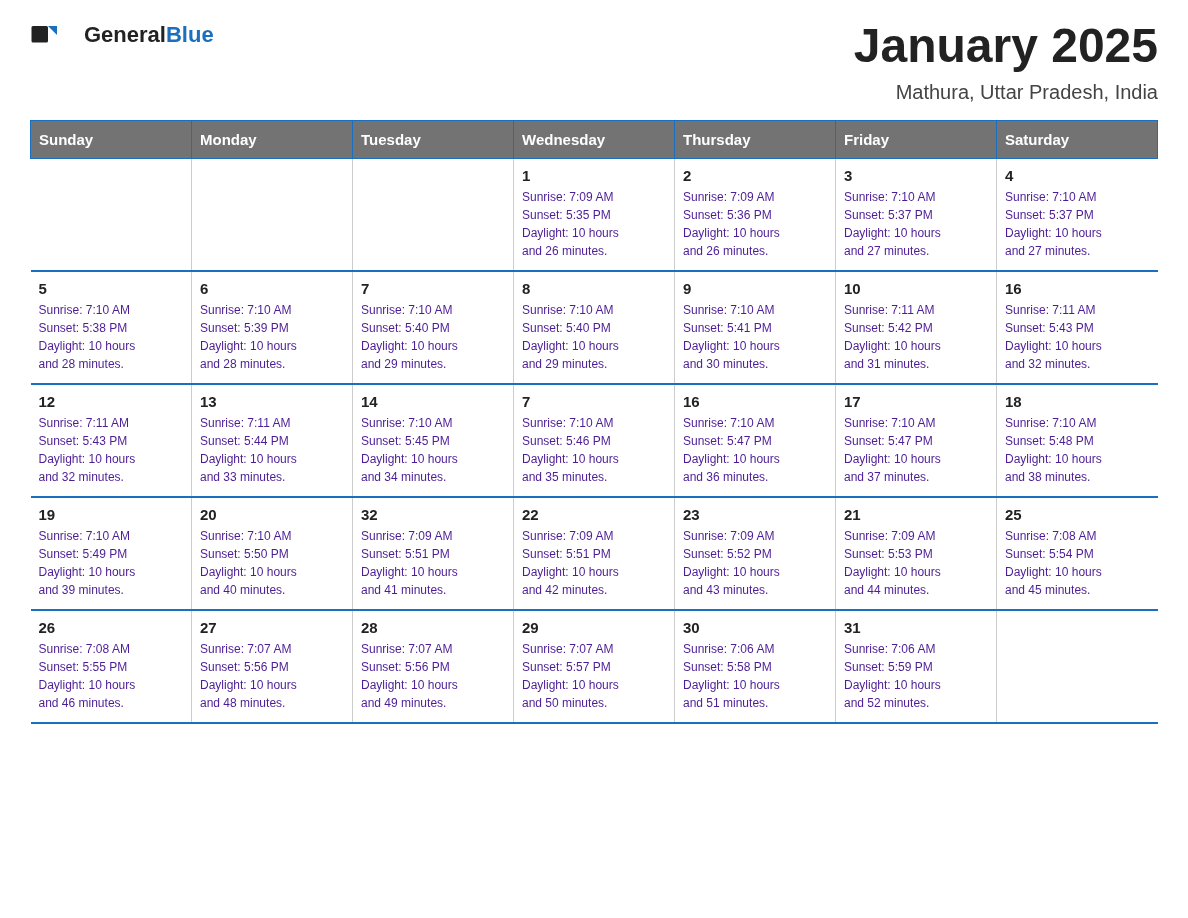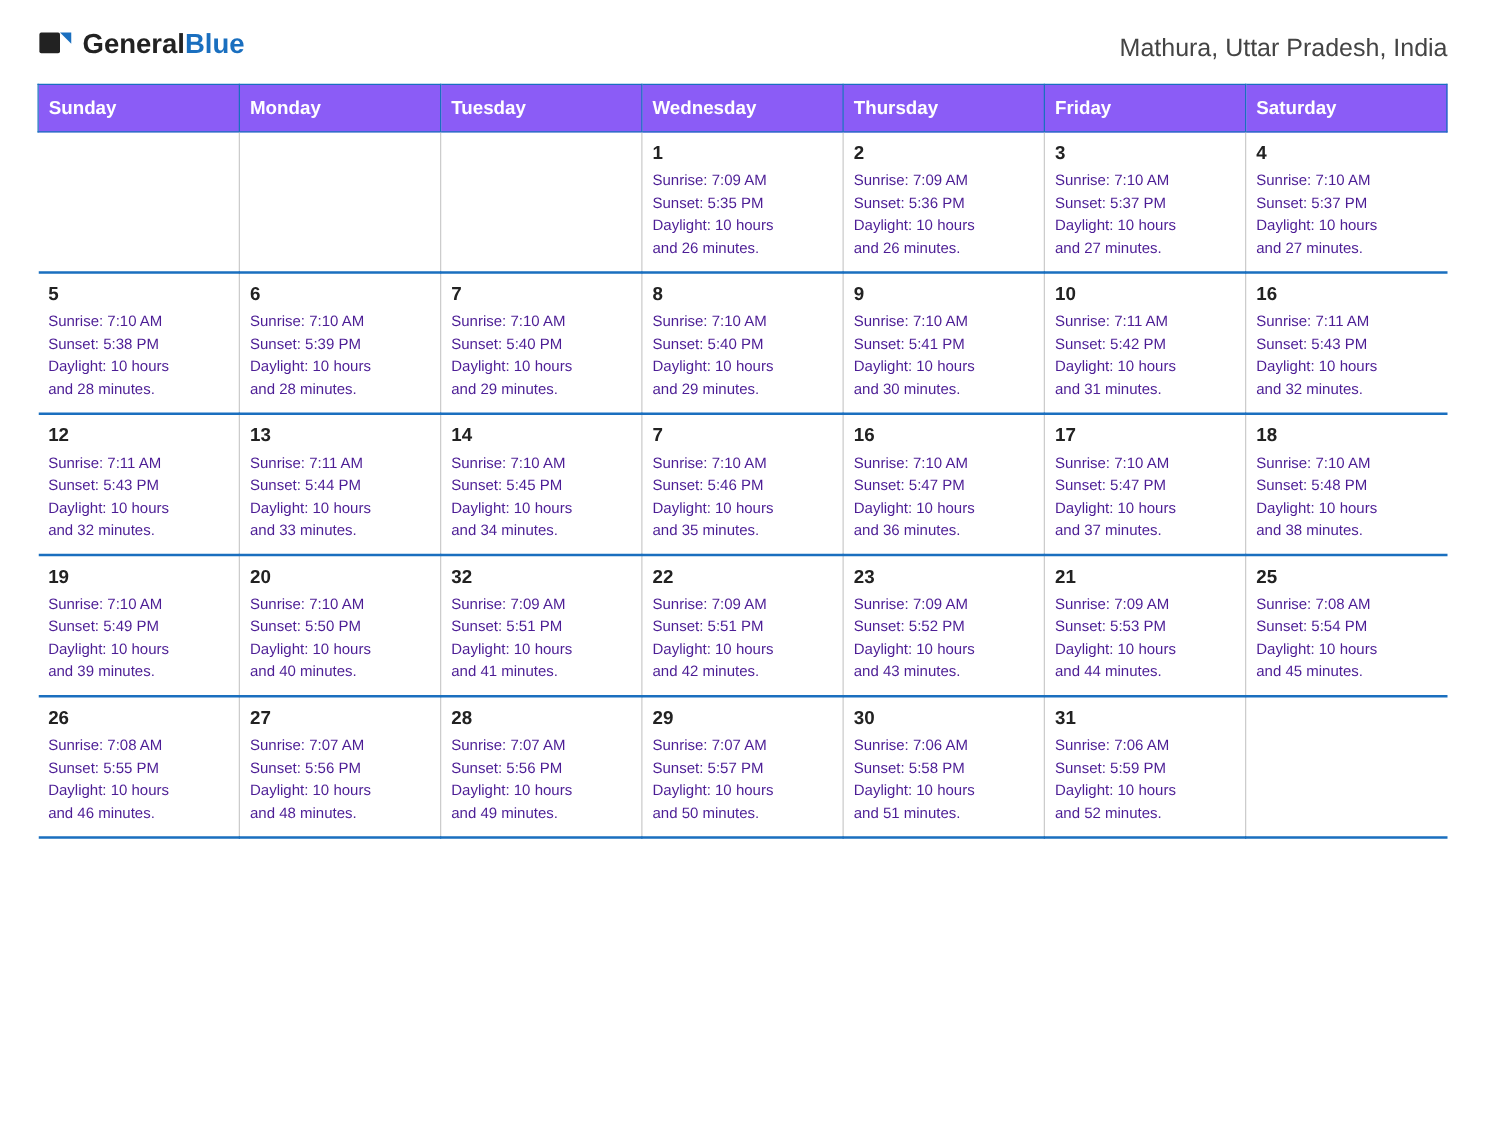--- a/index.html
+++ b/index.html
@@ -13,21 +13,21 @@
     }
     .header {
       display: flex;
       justify-content: space-between;
       align-items: flex-start;
       margin-bottom: 16px;
     }
     .logo {
       display: flex;
       align-items: center;
-      gap: 6px;
+      gap: 24px;
     }
     .logo-text-general {
       font-size: 22px;
       font-weight: bold;
       color: #222;
     }
     .logo-text-blue {
       font-size: 22px;
       font-weight: bold;
       color: #1a6fbf;
@@ -48,21 +48,21 @@
     .location-title {
       font-size: 20px;
       color: #444;
       margin-top: 8px;
     }
     .calendar {
       width: 100%;
       border-collapse: collapse;
     }
     .calendar thead tr {
-      background-color: #8b5cf6;
+      background-color: #737373;
     }
     .calendar thead th {
       color: #fff;
       font-size: 15px;
       font-weight: bold;
       padding: 10px 8px;
       text-align: left;
       border: 1px solid #1a6fbf;
     }
     .calendar tbody tr {
@@ -103,20 +103,21 @@
   <div class="logo">
     <svg class="logo-icon" viewBox="0 0 40 40">
       <rect x="2" y="8" width="22" height="22" rx="2" fill="#222"></rect>
       <polygon points="24,8 36,8 36,20" fill="#1a6fbf"></polygon>
     </svg>
     <div>
       <span class="logo-text-general">General</span><span class="logo-text-blue">Blue</span>
     </div>
   </div>
   <div class="title-block">
+    <div class="month-title">January 2025</div>
     <div class="location-title">Mathura, Uttar Pradesh, India</div>
   </div>
 </div>
 
 <table class="calendar">
   <thead>
     <tr>
     <th>Sunday</th>
         <th>Monday</th>
         <th>Tuesday</th>

